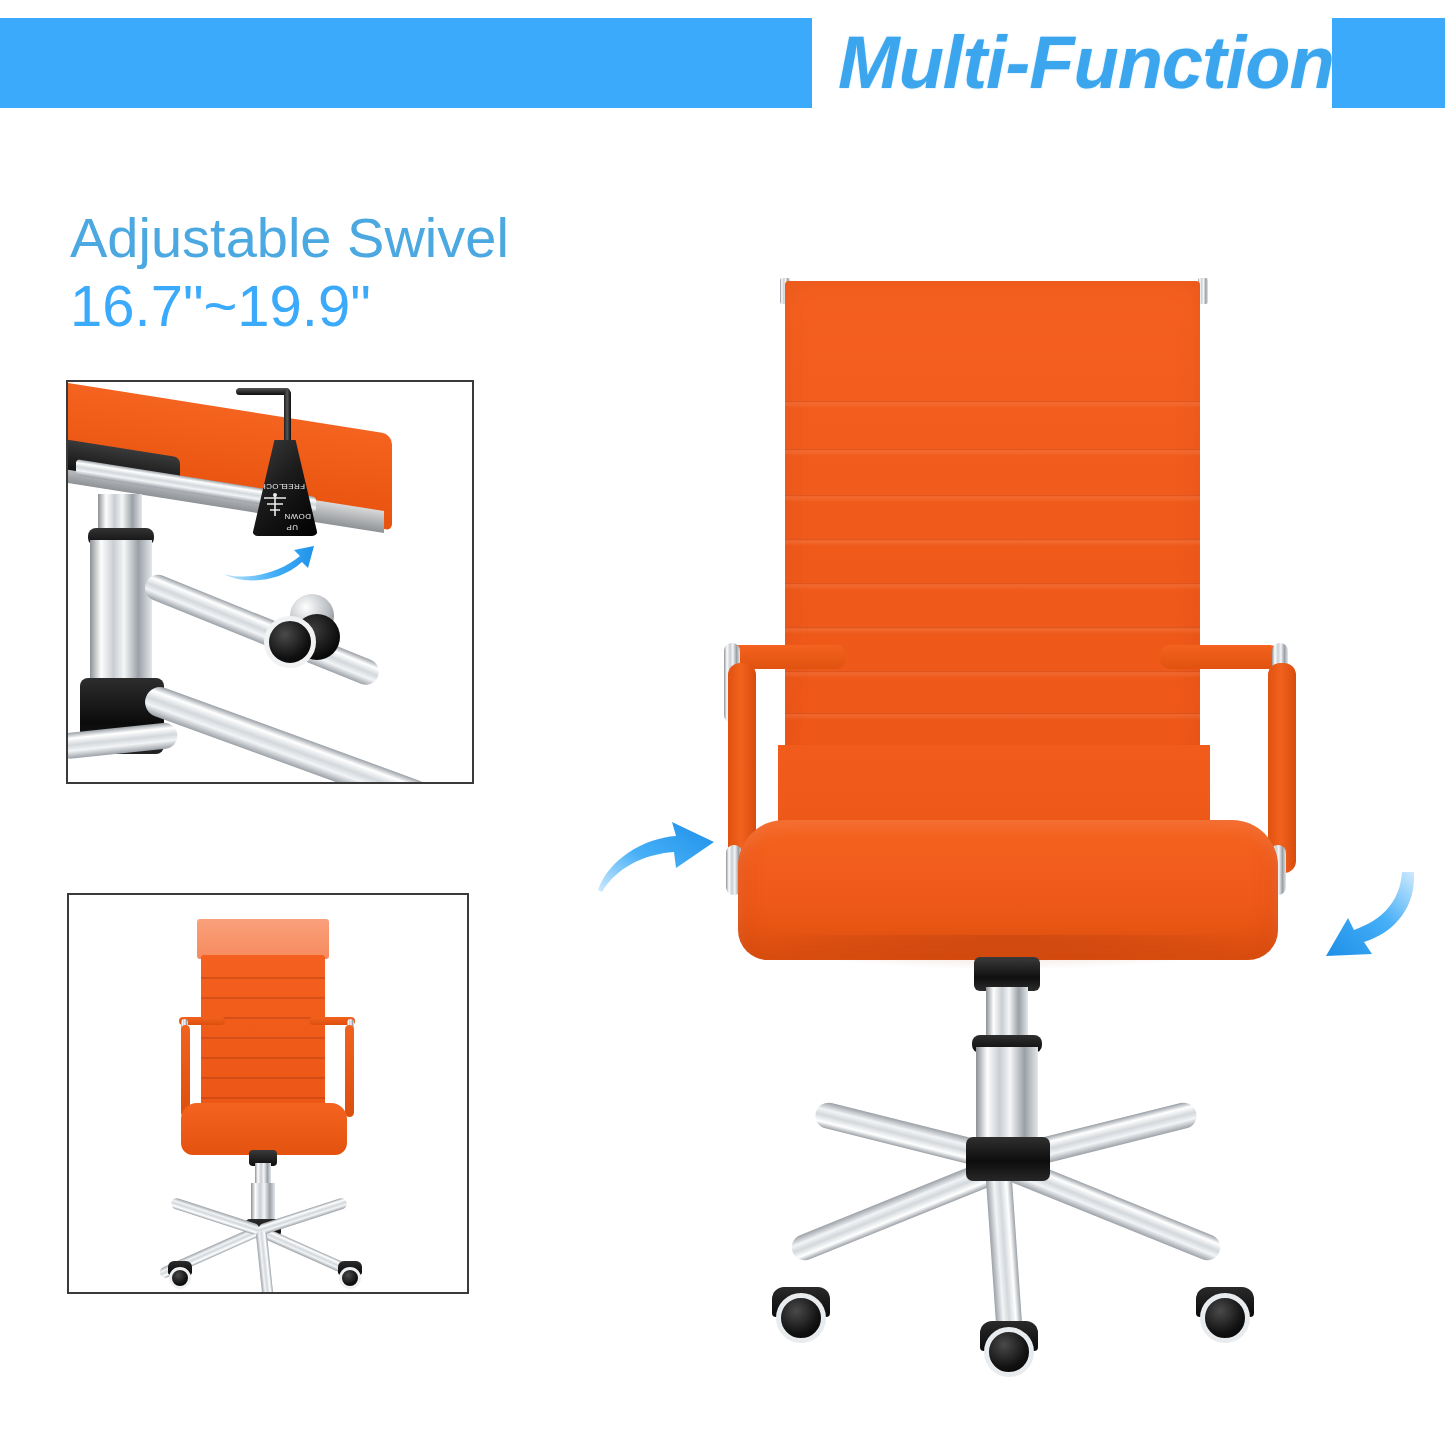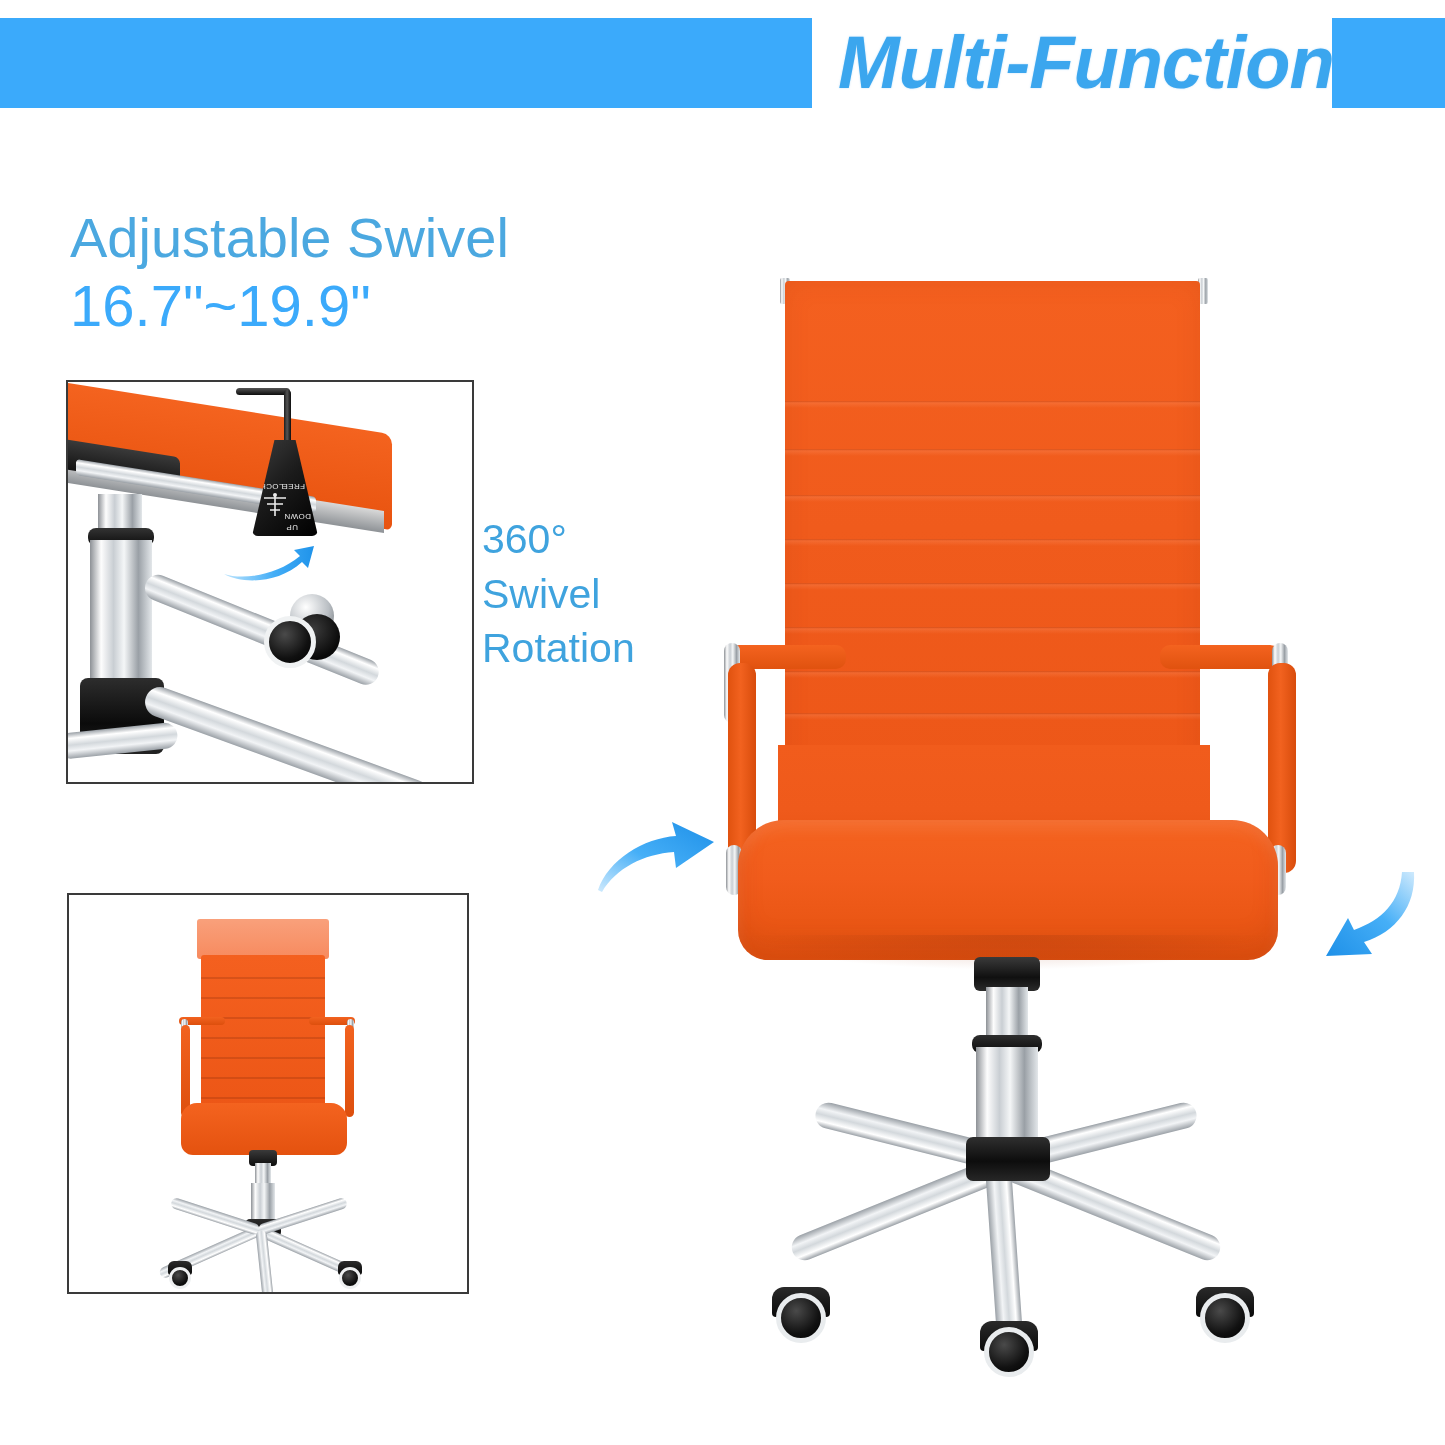--- a/index.html
+++ b/index.html
@@ -151,25 +151,20 @@
 
 <div class="stage">
 
   <div class="hdr-bar-left"></div>
   <div class="hdr-bar-right"></div>
   <div class="hdr-title">Multi-Function</div>
 
   <div class="lbl-adj">Adjustable Swivel</div>
   <div class="lbl-range">16.7"~19.9"</div>
 
-  <div class="swivel">
-    <div>360°</div>
-    <div>Swivel</div>
-    <div>Rotation</div>
-  </div>
 
   <div class="inset" id="inset-lever">
     <div class="ph">
 
       <div class="lv-seat"></div>
       <div class="lv-seat-edge chrome-h"></div>
       <div class="lv-blackpad"></div>
       <div class="lv-chromeplate chrome-h"></div>
 
       <div class="lv-rod-thin chrome-v"></div>

